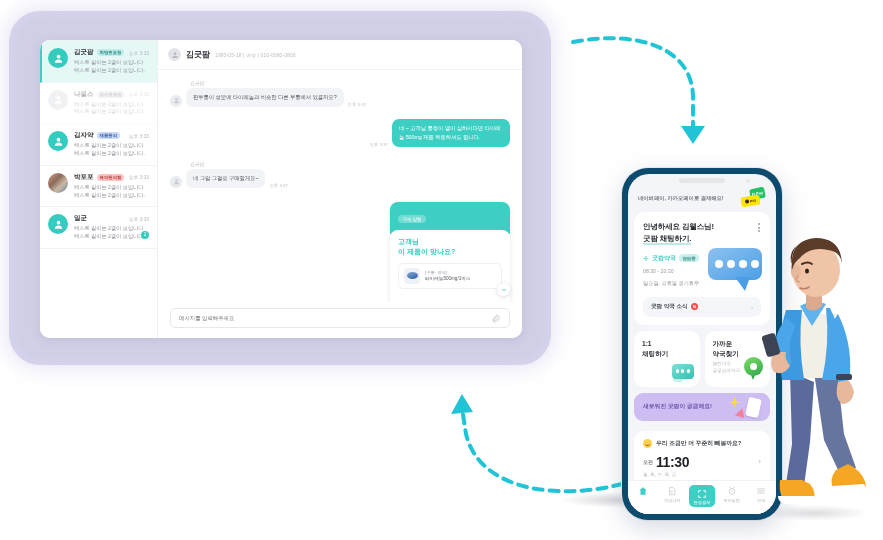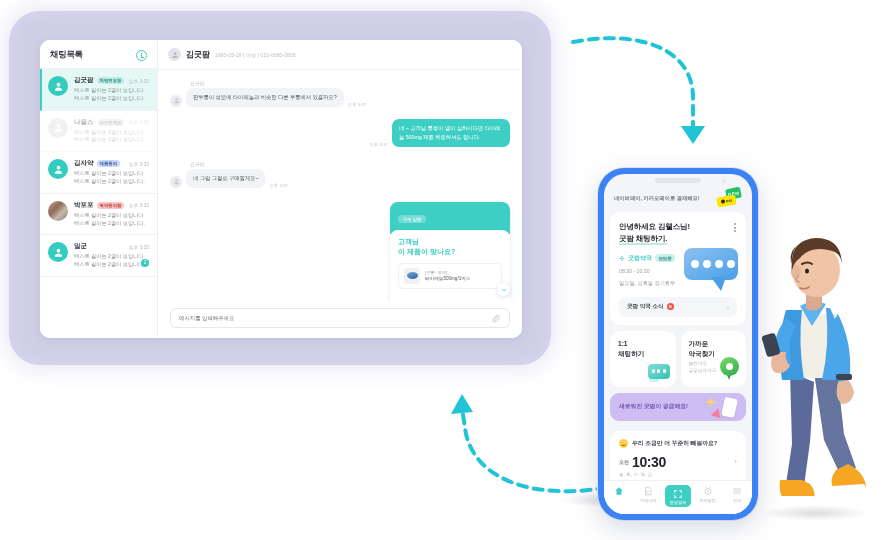--- a/index.html
+++ b/index.html
@@ -108,23 +108,23 @@
                   padding: 0 8px; gap: 6px; }
   .composer-input { flex: 1; border: none; outline: none; font-size: 5.4px; color: #9a9da5;
                     font-family: inherit; background: transparent; }
   .clip { width: 9px; height: 9px; opacity: .42; }
 
   
   .arrow-svg { position: absolute; pointer-events: none; }
 
   
   .phone {
-    position: absolute; left: 598px; top: 168px;
+    position: absolute; left: 622px; top: 168px;
     width: 160px; height: 352px;
-    background: #3b82f6; border-radius: 26px;
+    background: #0c4a6e; border-radius: 26px;
     box-shadow: 0 8px 26px rgba(120,130,160,.30), 0 0 0 1px #eceef1;
     padding: 6px;
   }
   .phone-screen { width: 100%; height: 100%; background: #f4f5f8; border-radius: 21px; overflow: hidden; position: relative; }
   .notch { position: absolute; left: 50%; transform: translateX(-50%); top: 4px; width: 46px; height: 5px;
            border-radius: 3px; background: #e4e6ea; }
   .dot-cam { position: absolute; right: 26px; top: 5px; width: 4px; height: 4px; border-radius: 50%; background: #e4e6ea; }
 
   .ph-top { padding: 16px 10px 6px 10px; display: flex; align-items: center; justify-content: space-between; }
   .ph-paynotice { font-size: 5.3px; color: #6e727a; font-weight: 600; }
@@ -229,24 +229,20 @@
 </head>
 <body>
 
 <div class="stage">
 
   <div class="desktop-frame"></div>
 
   <div class="desktop-window">
 
     <div class="sidebar">
-      <div class="sidebar-head">
-        <div class="sidebar-title">채팅목록</div>
-        <div class="refresh-icon"></div>
-      </div>
 
       <div class="chat-list">
 
         <div class="chat-item active">
           <div class="avatar">
             <svg viewBox="0 0 24 24" fill="#fff">
                 <circle cx="12" cy="8" r="4"></circle>
                 <path d="M4 21c0-4.4 3.6-7 8-7s8 2.6 8 7z"></path>
               </svg>
           </div>
@@ -530,21 +526,21 @@
 
       </div>
 
       <div class="dose-card">
         <div class="dose-head">
           <span class="emoji-chip"></span>
           <span class="dose-title">우리 조금만 더 꾸준히 빼볼까요?</span>
         </div>
         <div class="dose-time-row">
           <span class="dose-ampm">오전</span>
-          <span class="dose-time">10:30</span>
+          <span class="dose-time">11:30</span>
           <span class="dose-chev">›</span>
         </div>
         <div class="dose-days">월, 화, 수, 목, 금</div>
 
         <div class="adh-box">
           <div class="adh-row">
             <span class="emoji-chip"></span>
             <span class="adh-text">복약순응도 12%를 달성했어요!</span>
           </div>
           <div class="adh-items">

